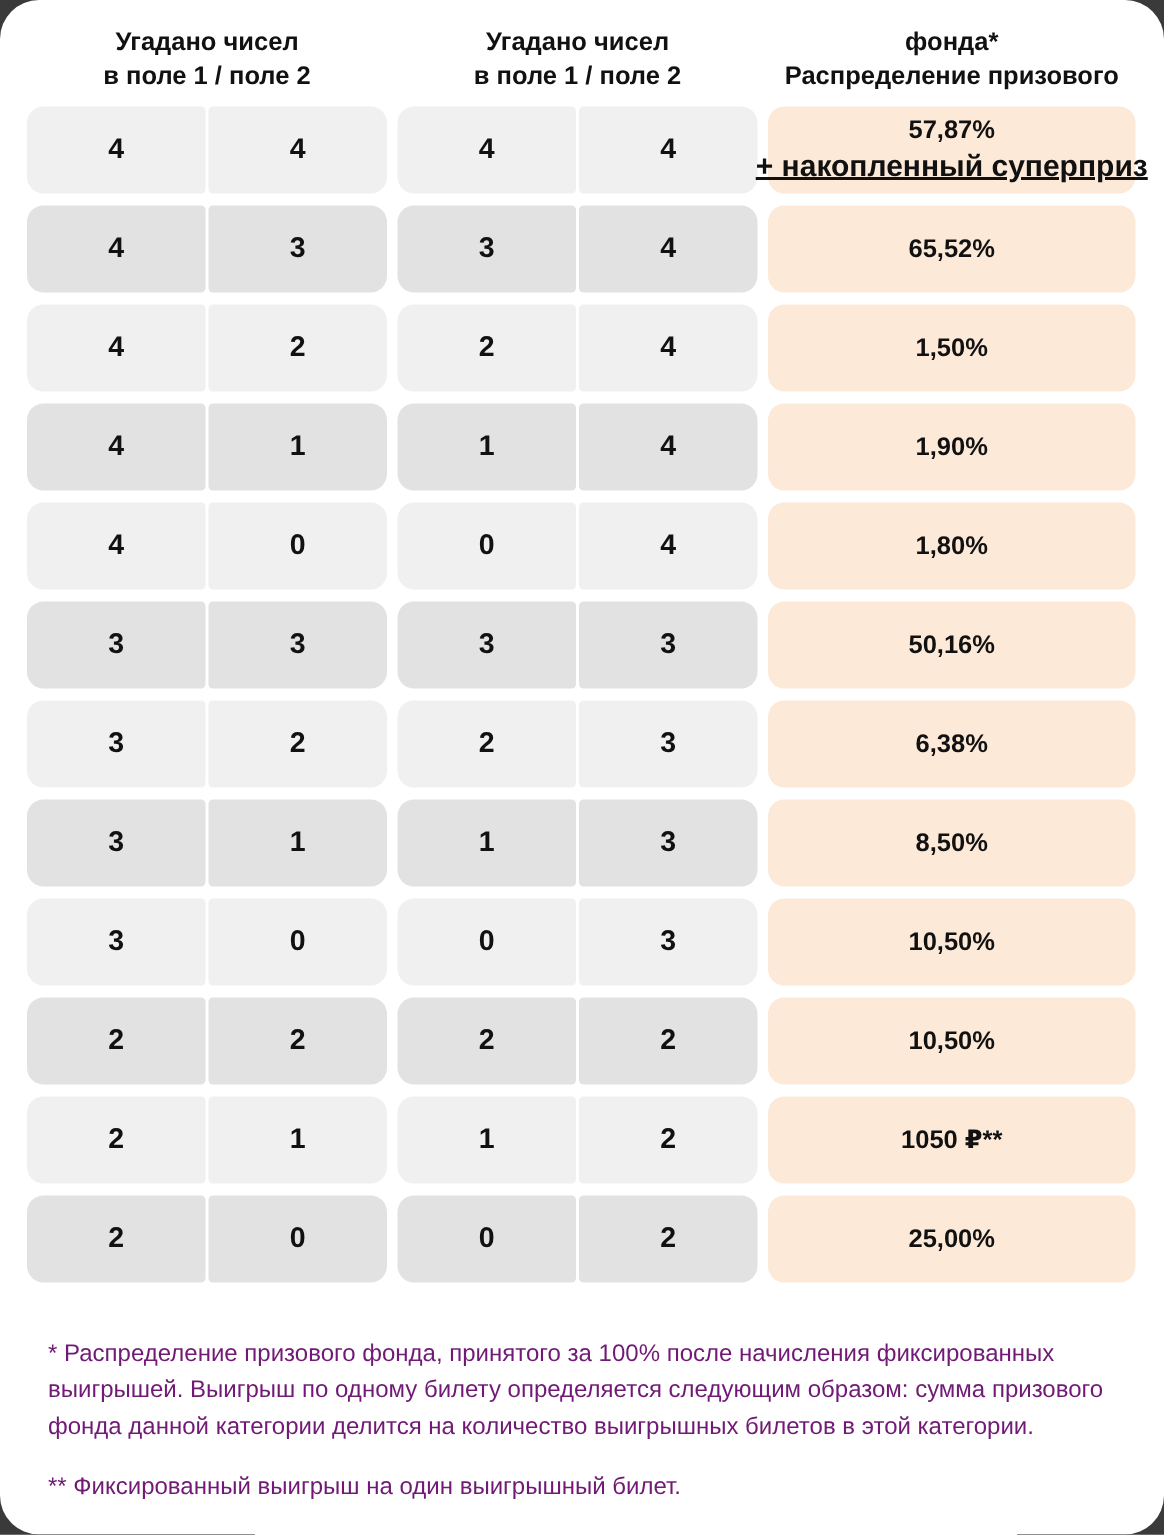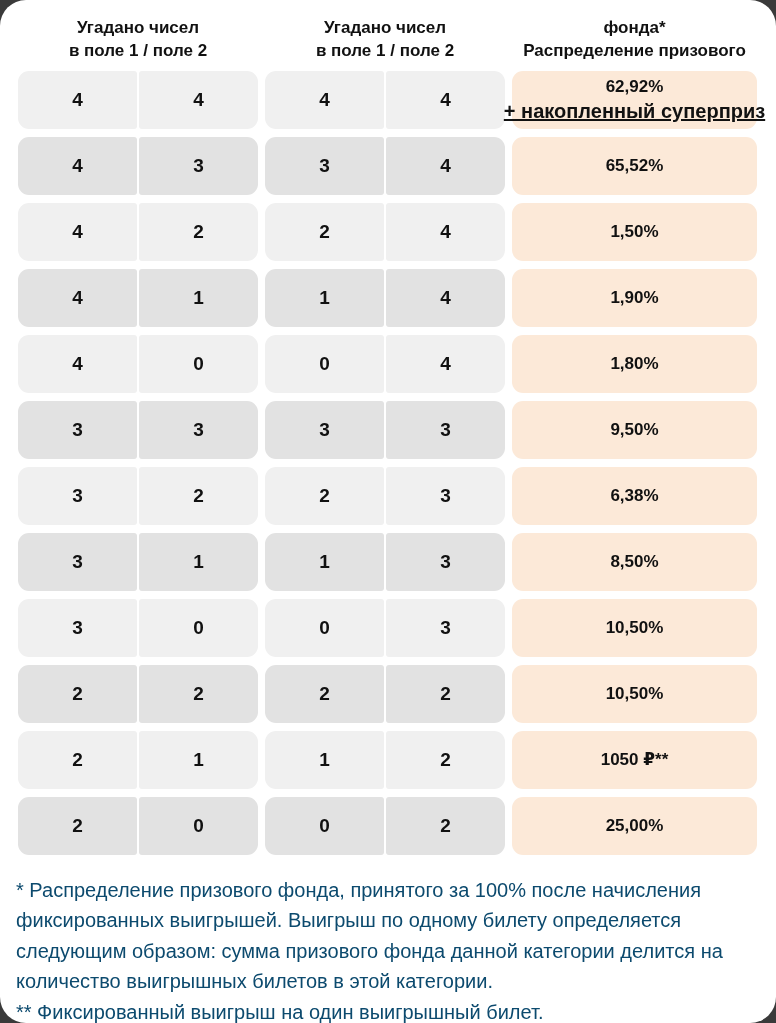--- a/index.html
+++ b/index.html
@@ -107,24 +107,24 @@
     padding: 0 5px;
   }
   .prize .l2 { font-size: 20px; white-space: nowrap; text-decoration: underline; }
 
   
   .notes {
     padding: 12px 16px 0 16px;
     box-sizing: border-box;
   }
   .note {
-    font-size: 20px;
-    color: #0c4a6e;
+    font-size: 16px;
+    color: #701a75;
     line-height: 1.52;
-    margin: 0;
+    margin: 16px;
   }
   .note + .note { margin-top: 1px; }
 </style>
 </head>
 <body>
 
 <div class="card">
 
   <div class="thead">
     <div class="th th-g1">
@@ -149,21 +149,21 @@
           <div class="cell cell-a">4</div>
           <div class="cell cell-b">4</div>
         </div>
         <div class="colgap"></div>
         <div class="group">
           <div class="cell cell-a">4</div>
           <div class="cell cell-b">4</div>
         </div>
         <div class="colgap"></div>
         <div class="prize">
-          <span class="l1">62,92%</span>
+          <span class="l1">57,87%</span>
           <span class="l2">+ накопленный суперприз</span>
         </div>
       </div>
       <div class="row dark">
         <div class="group">
           <div class="cell cell-a">4</div>
           <div class="cell cell-b">3</div>
         </div>
         <div class="colgap"></div>
         <div class="group">
@@ -225,21 +225,21 @@
           <div class="cell cell-a">3</div>
           <div class="cell cell-b">3</div>
         </div>
         <div class="colgap"></div>
         <div class="group">
           <div class="cell cell-a">3</div>
           <div class="cell cell-b">3</div>
         </div>
         <div class="colgap"></div>
         <div class="prize">
-          <span class="l1">9,50%</span>
+          <span class="l1">50,16%</span>
         </div>
       </div>
       <div class="row light">
         <div class="group">
           <div class="cell cell-a">3</div>
           <div class="cell cell-b">2</div>
         </div>
         <div class="colgap"></div>
         <div class="group">
           <div class="cell cell-a">2</div>

